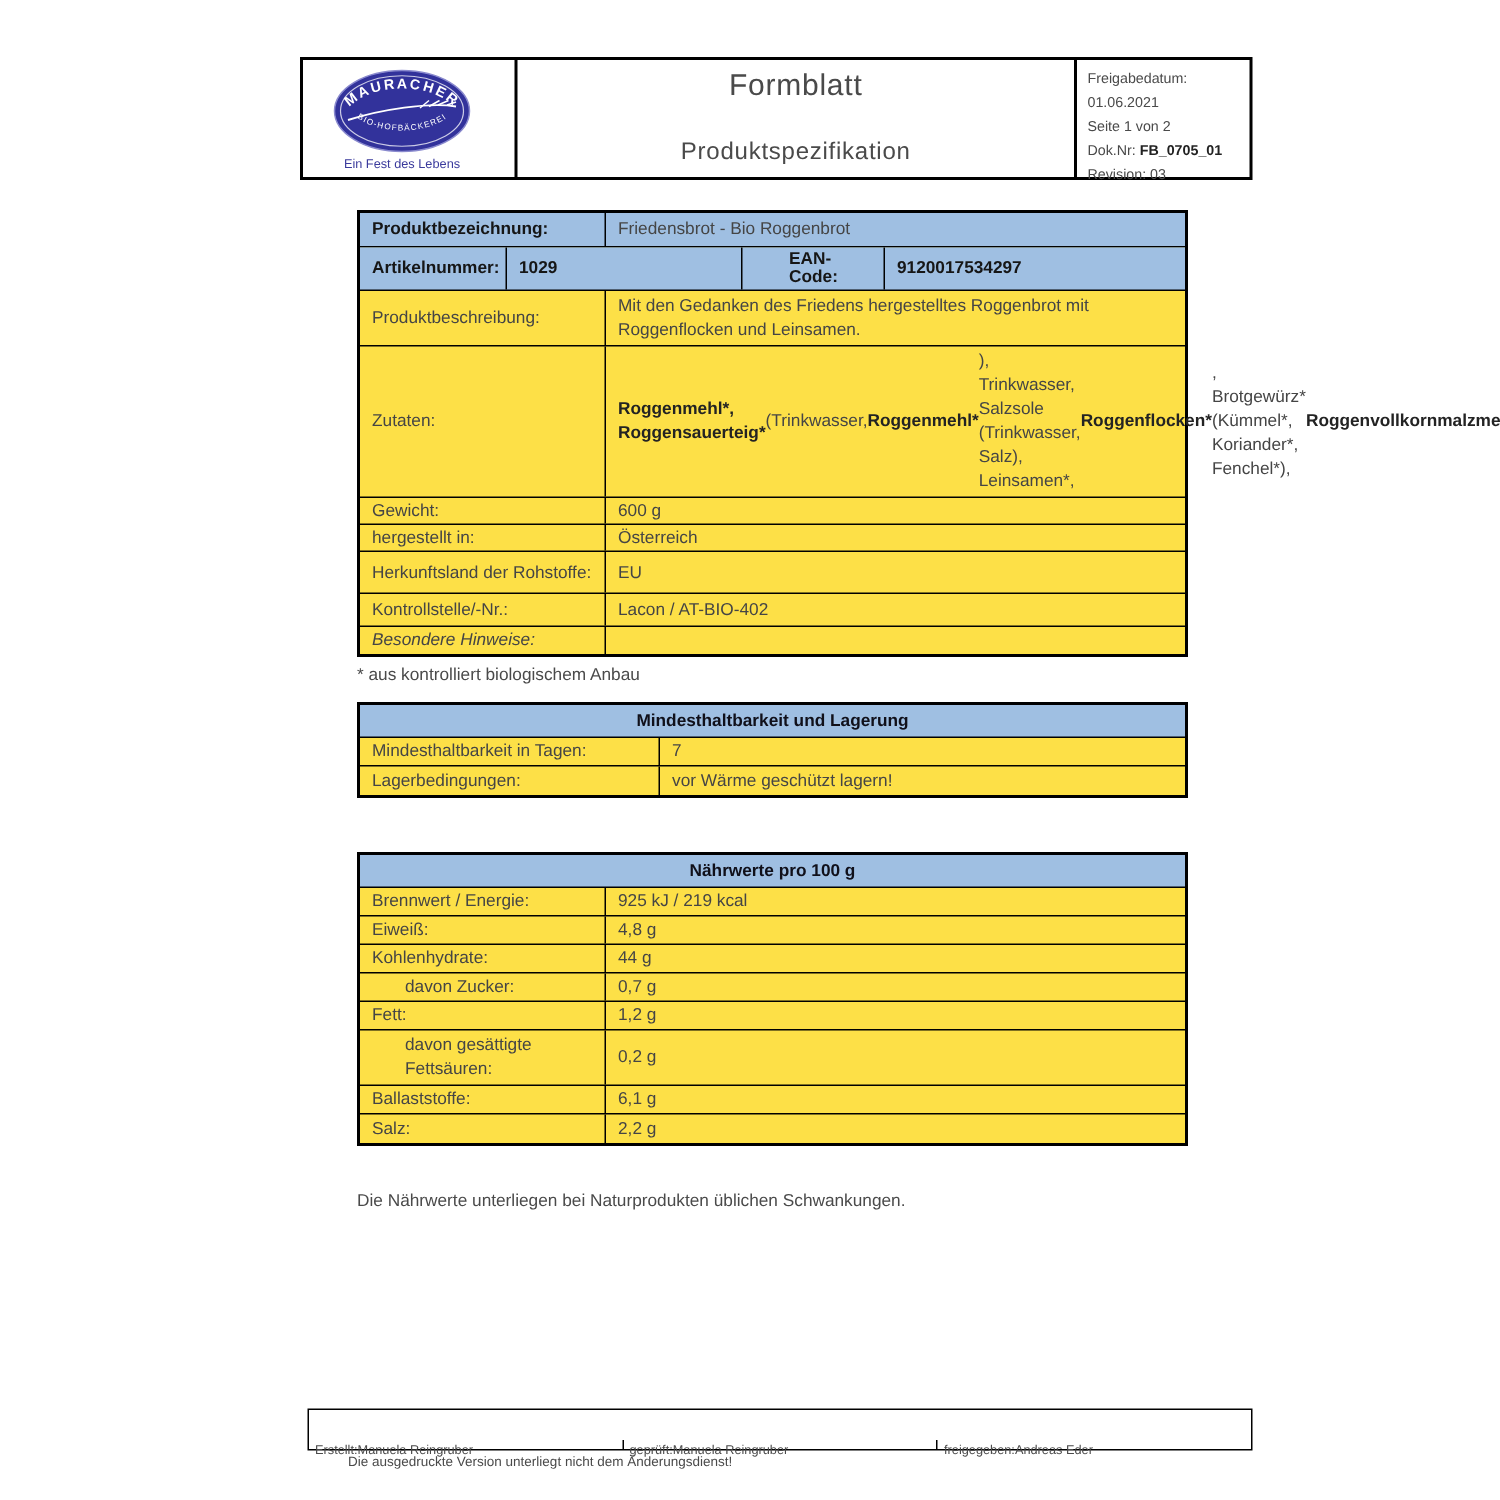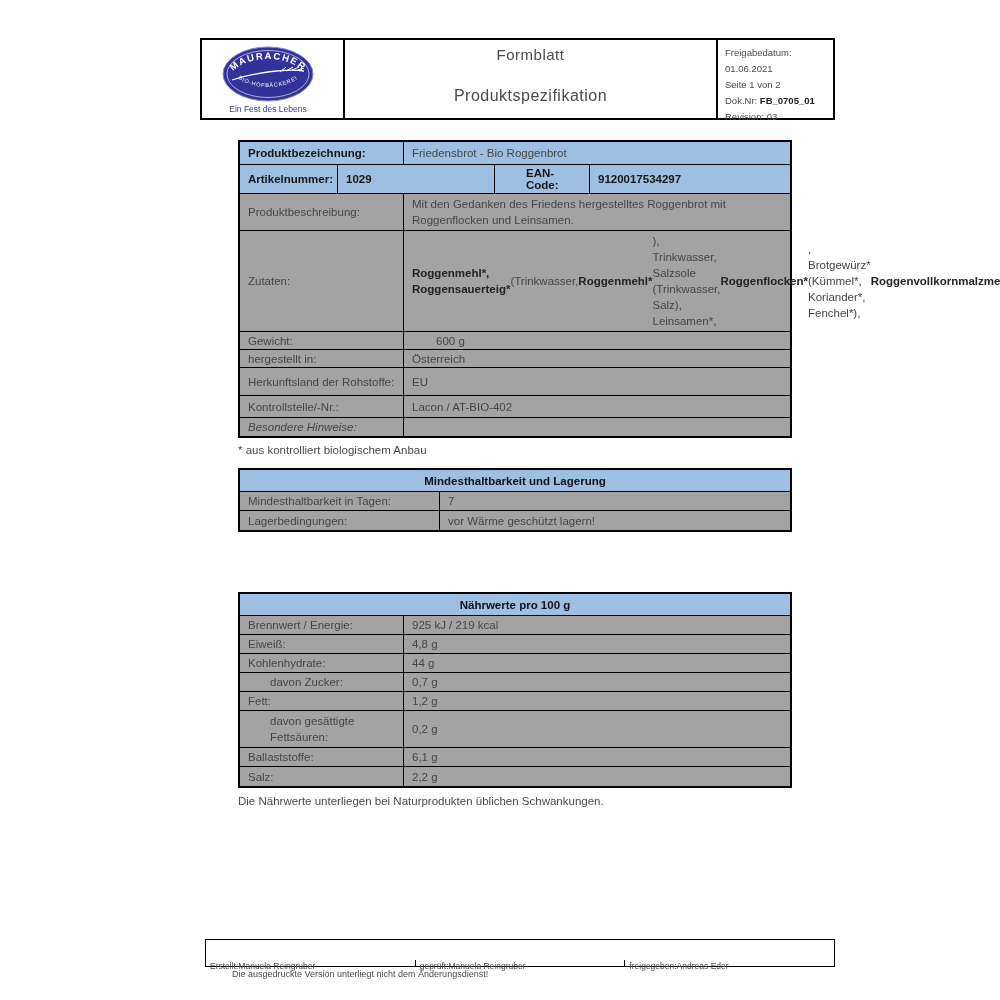--- a/index.html
+++ b/index.html
@@ -8,50 +8,50 @@
     position:relative; width:1000px; height:1000px; background:#fff;
     font-family:"Liberation Sans", sans-serif; color:#454545;
   }
   
   .hdr {
     position:absolute; left:200px; top:38px; width:635px; height:82px;
     border:2px solid #000; display:flex;
   }
   .hdr-logo { width:143px; border-right:2px solid #000; display:flex; align-items:center; justify-content:center; }
   .hdr-title { flex:1; border-right:2px solid #000; text-align:center; padding-top:6px; color:#4a4a4a; }
-  .hdr-title .t1 { font-size:15px; letter-spacing:.5px; }
+  .hdr-title .t1 { font-size:20px; letter-spacing:.5px; }
   .hdr-title .t2 { font-size:16px; margin-top:24px; letter-spacing:.5px; }
   .hdr-info { width:115px; padding:5px 7px; font-size:9.5px; line-height:16px; color:#4a4a4a; }
   .hdr-info .b { font-weight:bold; color:#222; }
   
-  .tbl { position:absolute; left:238px; width:554px; border:2px solid #000; background:#a3a3a3; }
+  .tbl { position:absolute; left:238px; width:554px; border:2px solid #000; background:#fde047; }
   .row { display:flex; border-bottom:1.5px solid #000; align-items:stretch; }
   .row:last-child { border-bottom:none; }
   .cell { padding:2px 8px; font-size:11.5px; display:flex; align-items:center; }
   .sep { border-right:1.5px solid #000; }
   .lab { width:164px; flex:none; }
   .val { flex:1; }
   .blue { background:var(--accent_blue); }
   .blue .bold, .boldlab { font-weight:bold; color:#161616; }
   .titlerow { justify-content:center; font-weight:bold; color:#10101a; font-size:12px; }
   .indent { padding-left:30px; }
   .multiline { line-height:16px; }
   .zut .b { font-weight:bold; color:#232323; }
   
   .t1r1 { min-height:23px; } .t1r2 { min-height:19px; } .t1r3 { min-height:33px; }
-  .t1r4 { min-height:65px; } .t1r5 { min-height:18px;gap:24px; } .t1r6 { min-height:18px; }
+  .t1r4 { min-height:65px; } .t1r5 { min-height:18px; } .t1r6 { min-height:18px; }
   .t1r7 { min-height:28px; } .t1r8 { min-height:22px; } .t1r9 { min-height:18px;font-style:italic; }
   .c-artlab { width:98px; flex:none; } .c-artval { width:157px; flex:none; }
   .c-eanlab { width:72px; flex:none;margin-left:23px; }
   
   .t2 { top:468px; }
   .t2 .lab { width:200px; }
   .t2 .hrow { min-height:22px; } .t2 .drow { min-height:19px; }
   
-  .t3 { top:568px;margin-top:24px; }
+  .t3 { top:568px; }
   .t3 .hrow { min-height:22px; } .t3 .drow { min-height:19px; } .t3 .drow2 { min-height:31px; }
   
   .note { position:absolute; font-size:11.5px; color:#4a4a4a; }
   
   .ftr { position:absolute; left:205px; top:939px; width:630px; height:28px;
          border:1.5px solid #000; display:flex; font-size:8.5px; color:#4a4a4a; }
   .ftr-cell { flex:1; border-right:1.5px solid #000; padding:1px 4px; display:flex; flex-direction:row;margin-top:20px; }
   .ftr-cell:last-child { border-right:none; }
   .ftr-name { text-align:center; }
   .ftr-note { position:absolute; left:232px; top:969px; font-size:9px; color:#4a4a4a; }

